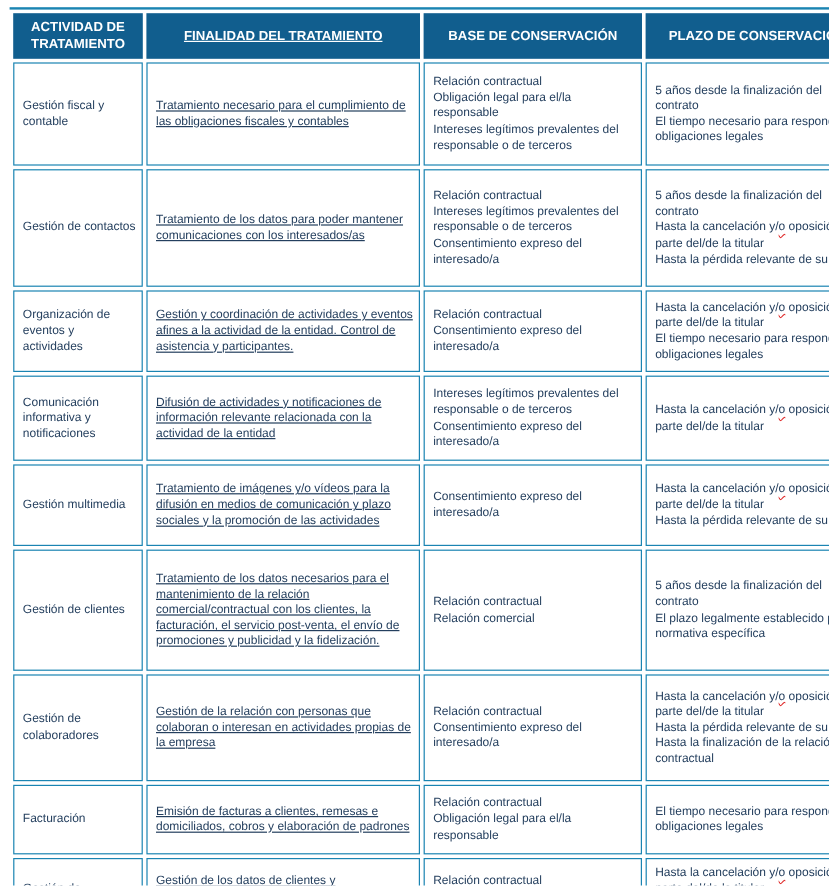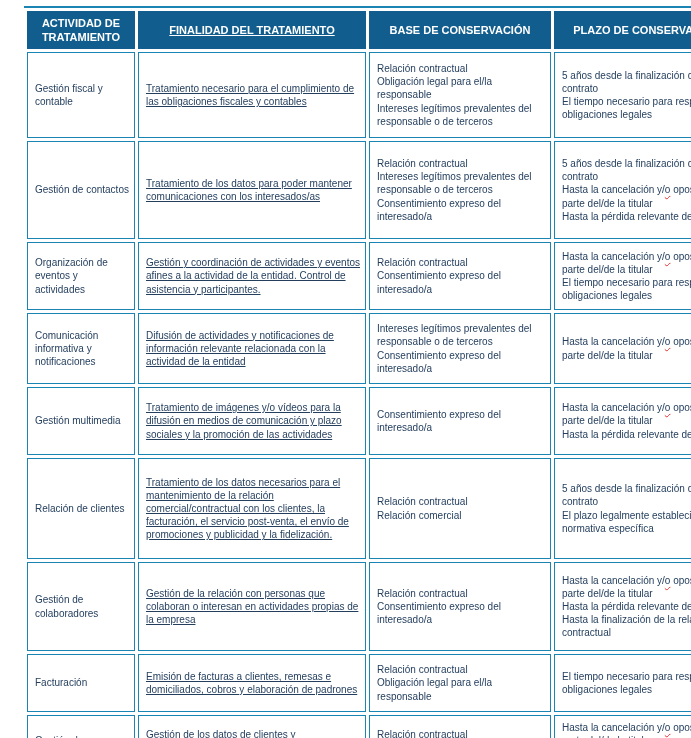--- a/index.html
+++ b/index.html
@@ -5,21 +5,21 @@
   html, body {
     margin: 0;
     padding: 0;
     background: #ffffff;
     font-family: "Liberation Sans", "DejaVu Sans", sans-serif;
   }
   .page {
     width: 691px;
     height: 738px;
     box-sizing: border-box;
-    padding: 6px 5px 0 24px;
+    padding: 6px 5px 0 8px;
     background: #ffffff;
   }
   table.rgpd {
     border-collapse: separate;
     border-spacing: 3px;
     width: 678px;
     table-layout: fixed;
     border-top: 2px solid var(--border, #1a84b2);
     border-bottom: 3px solid var(--border, #1a84b2);
   }
@@ -116,21 +116,21 @@
           <td class="col-plazo">Hasta la cancelación y/<span class="sq">o</span> oposición por parte del/de la titular</td>
         </tr>
         <tr>
           <td class="col-actividad">Gestión multimedia</td>
           <td class="col-finalidad">Tratamiento de imágenes y/o vídeos para la difusión en medios de comunicación y plazo sociales y la promoción de las actividades</td>
           <td class="col-base">Consentimiento expreso del interesado/a</td>
           <td class="col-plazo">Hasta la cancelación y/<span class="sq">o</span> oposición por parte del/de la titular
 Hasta la pérdida relevante de su uso</td>
         </tr>
         <tr>
-          <td class="col-actividad">Relación de clientes</td>
+          <td class="col-actividad">Gestión de clientes</td>
           <td class="col-finalidad">Tratamiento de los datos necesarios para el mantenimiento de la relación comercial/contractual con los clientes, la facturación, el servicio post-venta, el envío de promociones y publicidad y la fidelización.</td>
           <td class="col-base">Relación contractual
 Relación comercial</td>
           <td class="col-plazo">5 años desde la finalización del contrato
 El plazo legalmente establecido por la normativa específica</td>
         </tr>
         <tr>
           <td class="col-actividad">Gestión de colaboradores</td>
           <td class="col-finalidad">Gestión de la relación con personas que colaboran o interesan en actividades propias de la empresa</td>
           <td class="col-base">Relación contractual

